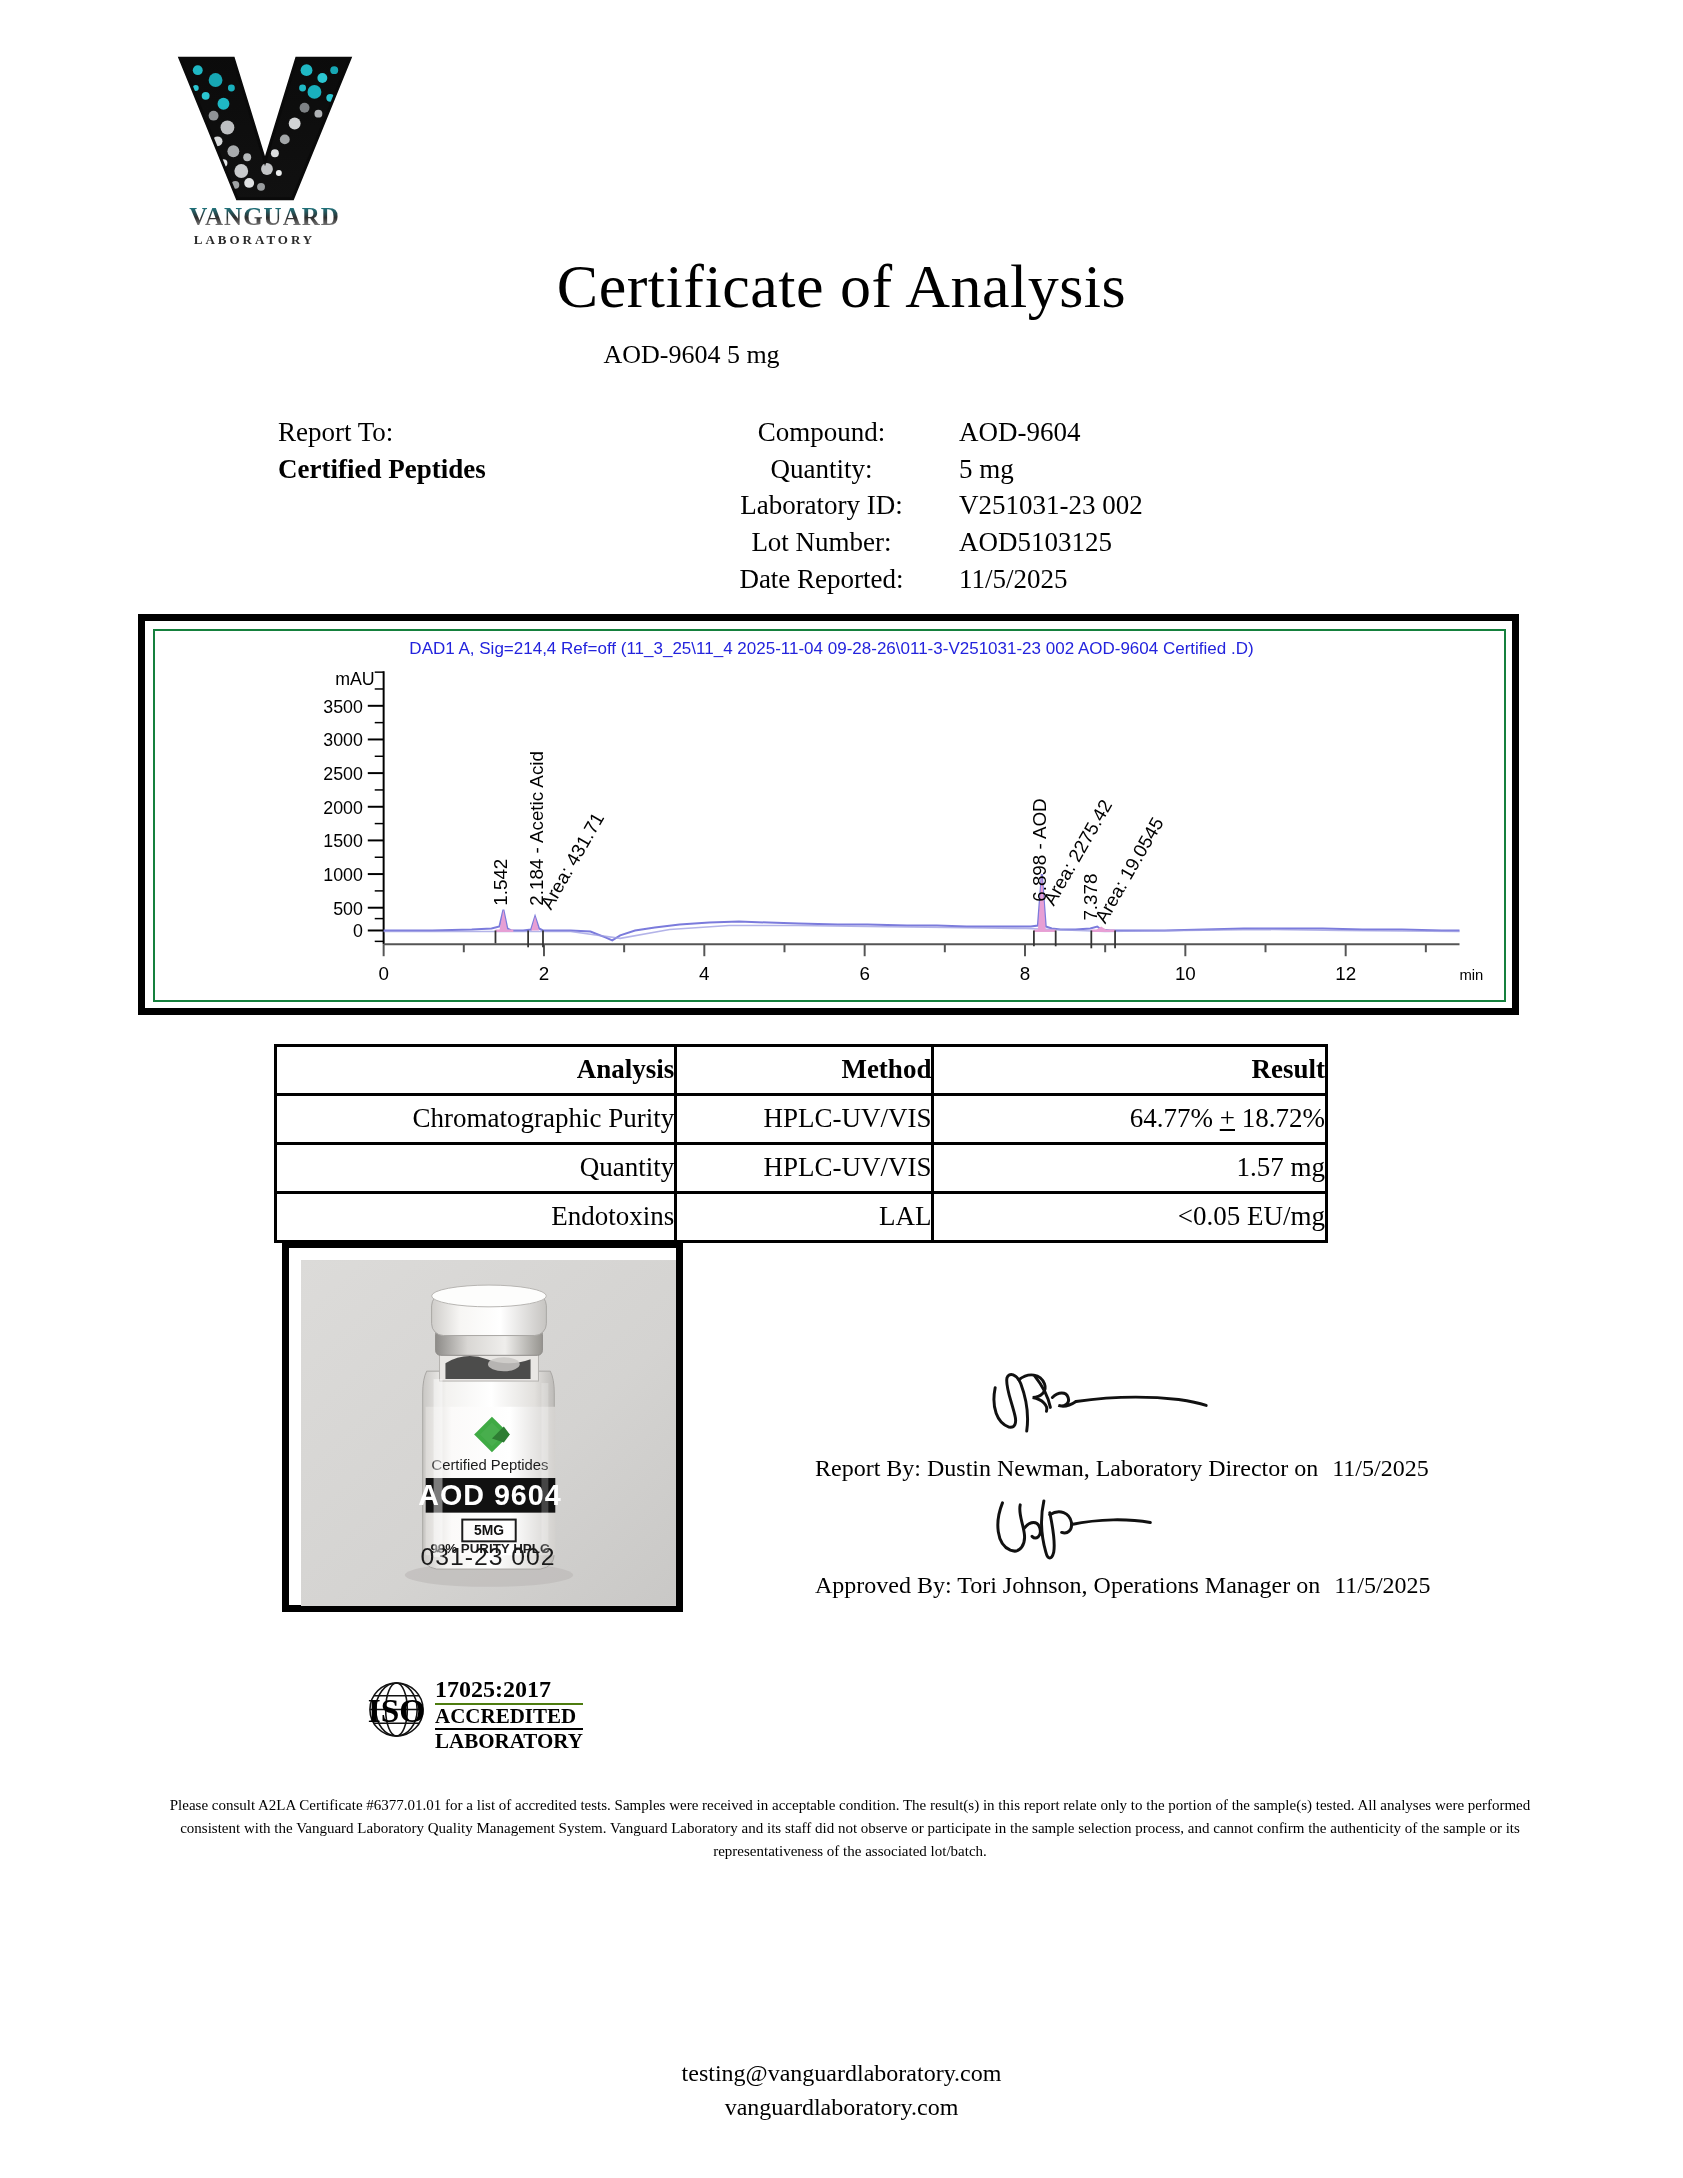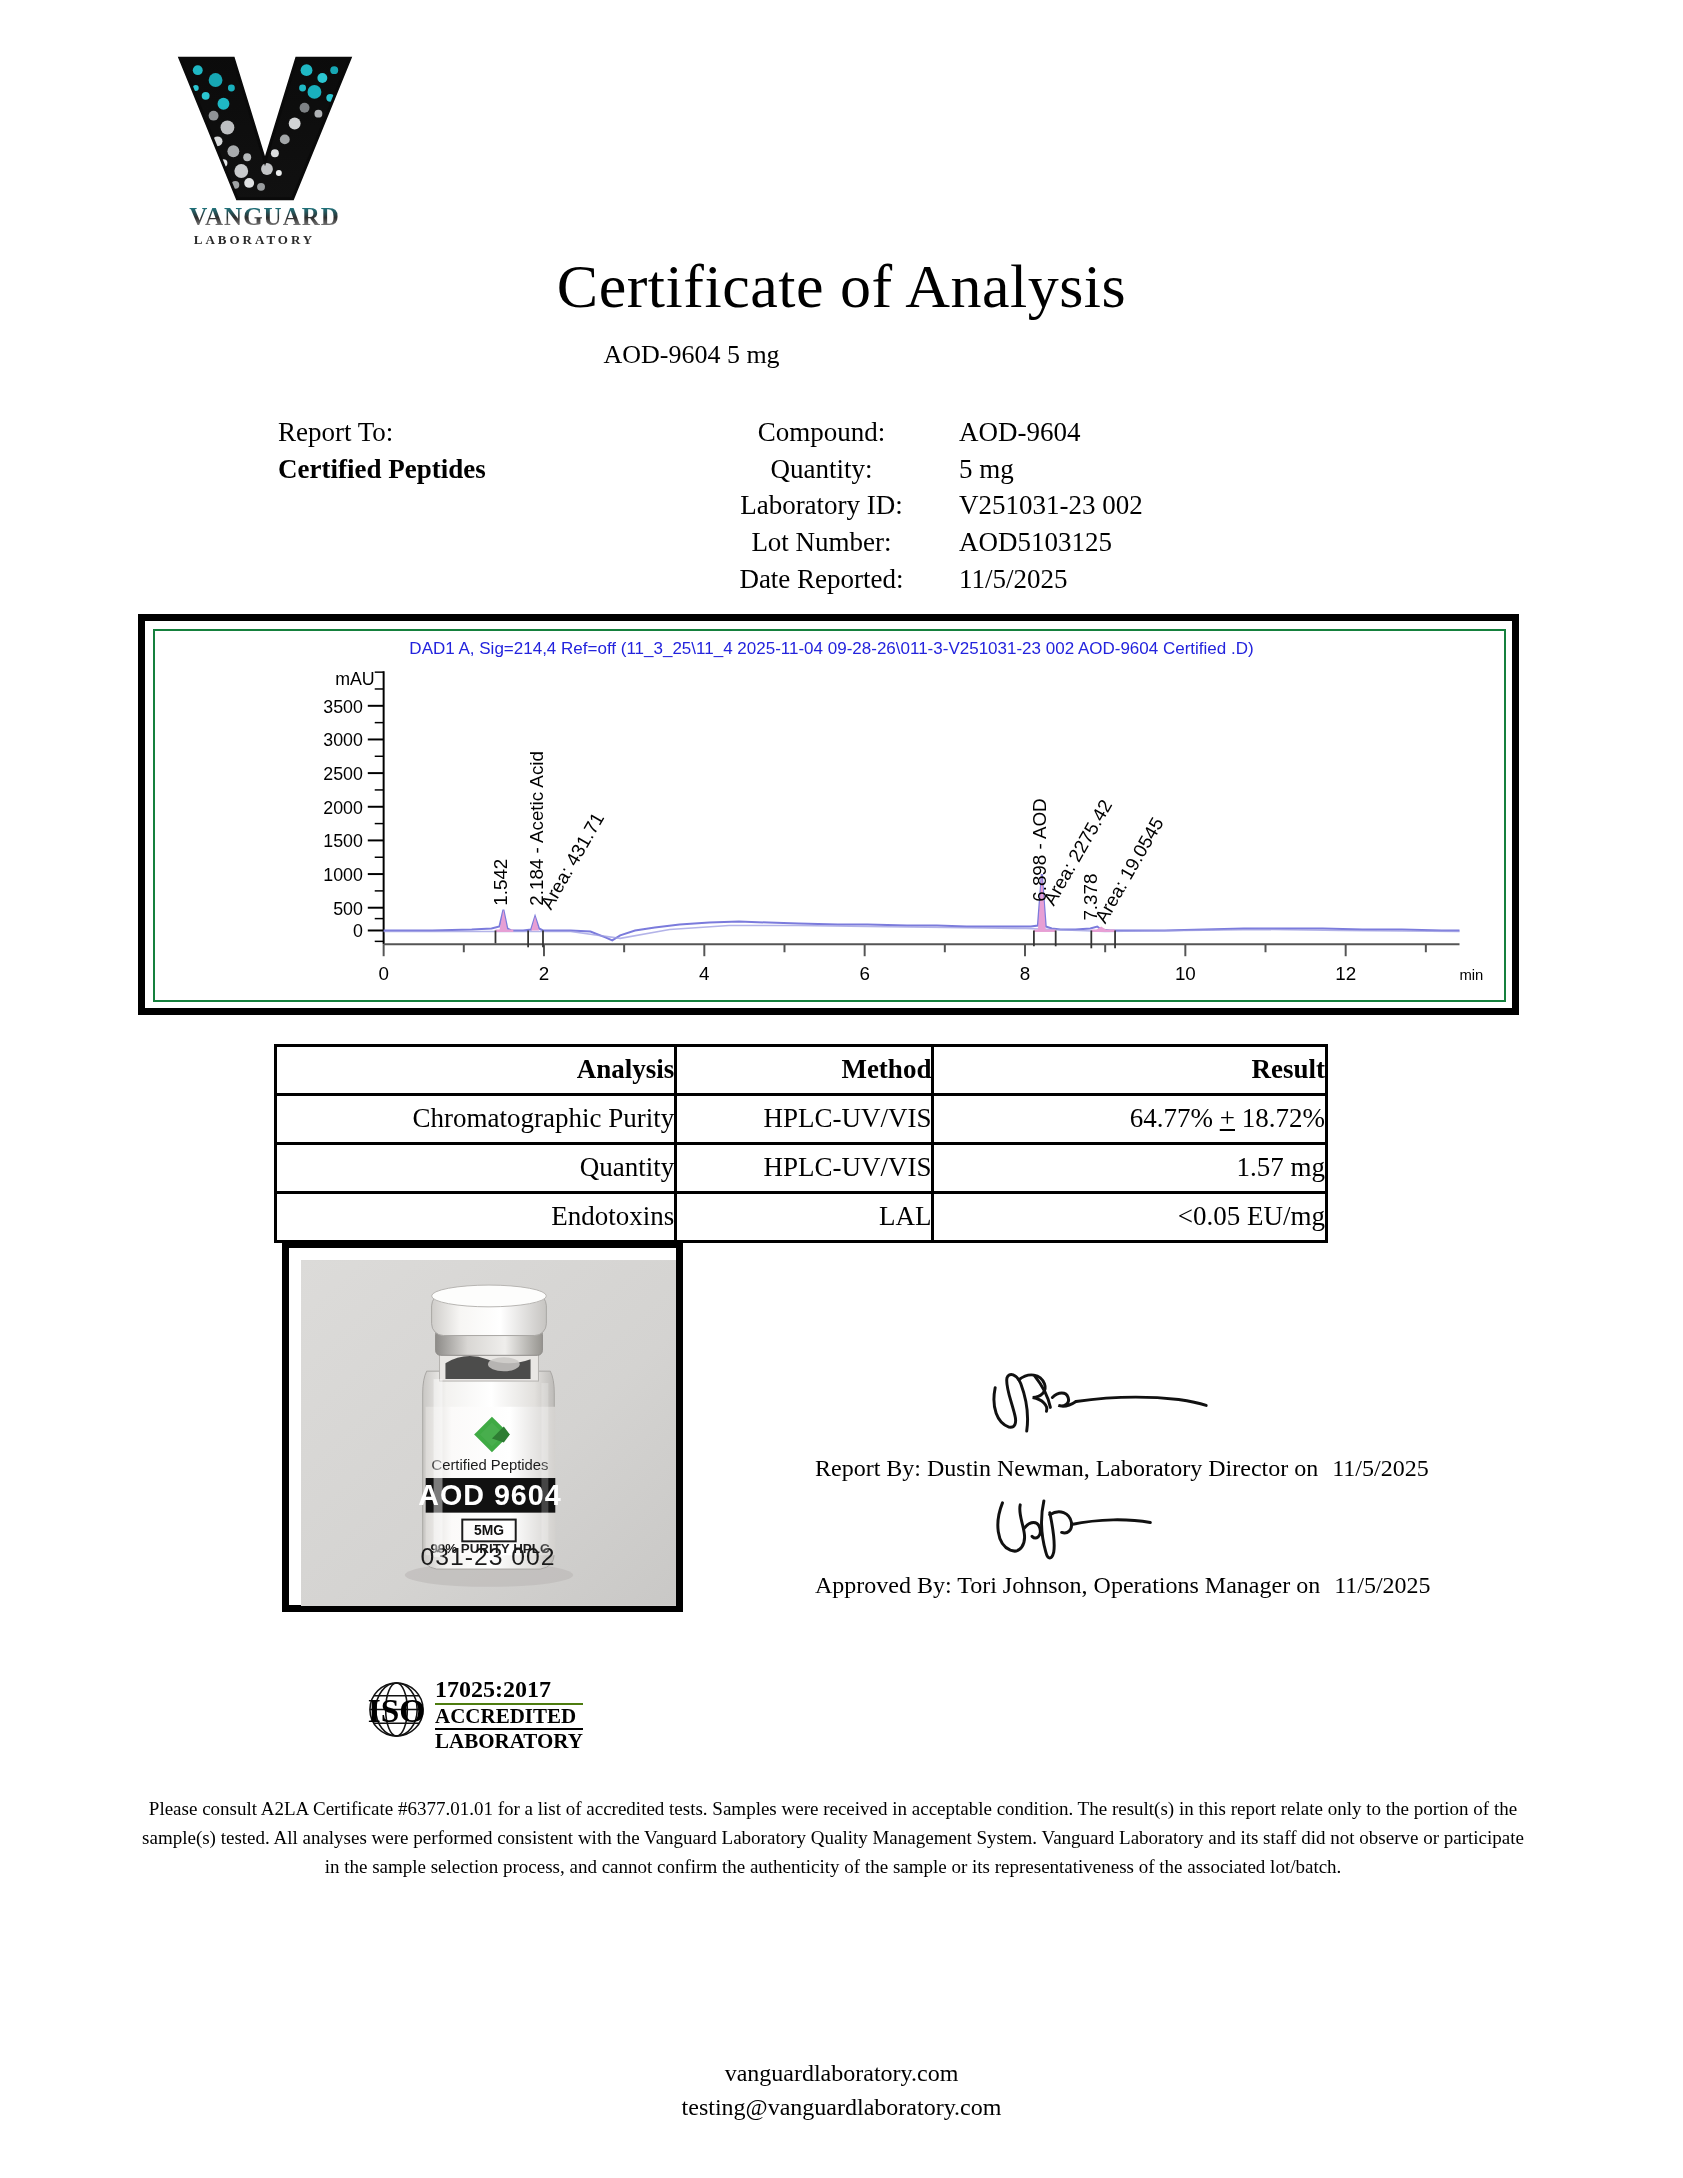--- a/index.html
+++ b/index.html
@@ -250,25 +250,25 @@
     font-weight: bold;
     line-height: 1.08;
   }
   #iso-text .l1 { font-size: 24px; letter-spacing: 0px; border-bottom: 2px solid #4d7c0f; display:block; }
   #iso-text .l2 { font-size: 21px; letter-spacing: 0px; border-bottom: 2px solid #000; display:block;}
   #iso-text .l3 { font-size: 21px; letter-spacing: 0px; display:block; }
 
   
   #disclaimer {
     position: absolute;
-    left: 140px;
+    left: 157px;
     top: 1794px;
     width: 1386px;
     text-align: center;
-    font-size: 19px;
+    font-size: 15px;
     line-height: 1.53;
   }
 
   
   #footer {
     position: absolute;
     left: 0;
     top: 2057px;
     width: 1683px;
     text-align: center;
@@ -630,16 +630,16 @@
   <div id="iso-text">
     <span class="l1">17025:2017</span>
     <span class="l2">ACCREDITED</span>
     <span class="l3">LABORATORY</span>
   </div>
 </div>
 
 <div id="disclaimer">Please consult A2LA Certificate #6377.01.01 for a list of accredited tests. Samples were received in acceptable condition. The result(s) in this report relate only to the portion of the sample(s) tested. All analyses were performed consistent with the Vanguard Laboratory Quality Management System. Vanguard Laboratory and its staff did not observe or participate in the sample selection process, and cannot confirm the authenticity of the sample or its representativeness of the associated lot/batch.</div>
 
 <div id="footer">
+  <div>testing@vanguardlaboratory.com</div>
   <div>vanguardlaboratory.com</div>
-  <div>testing@vanguardlaboratory.com</div>
 </div>
 
 
 </body></html>

